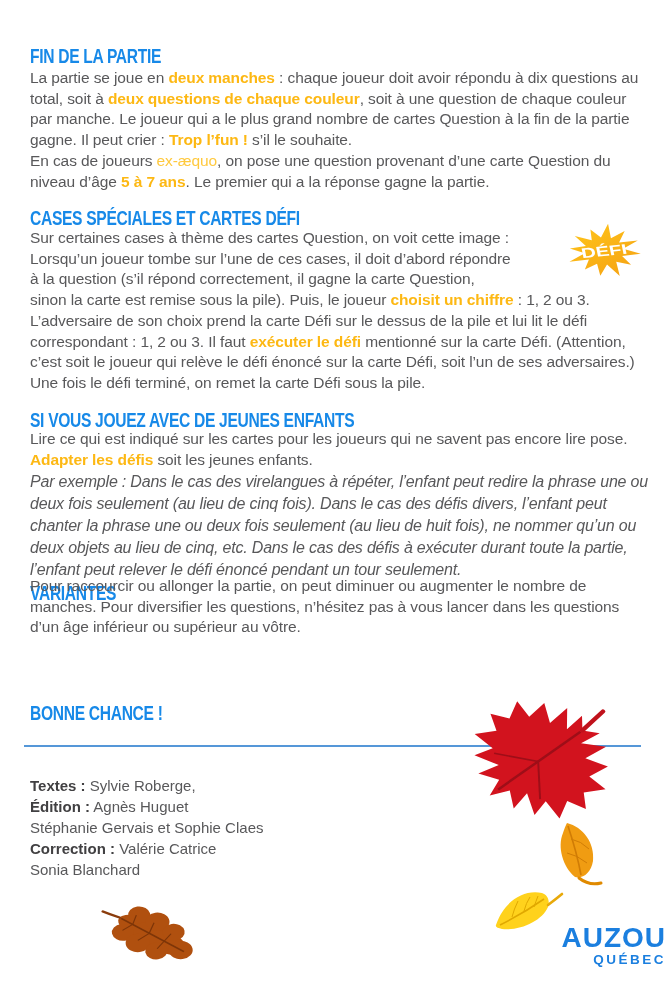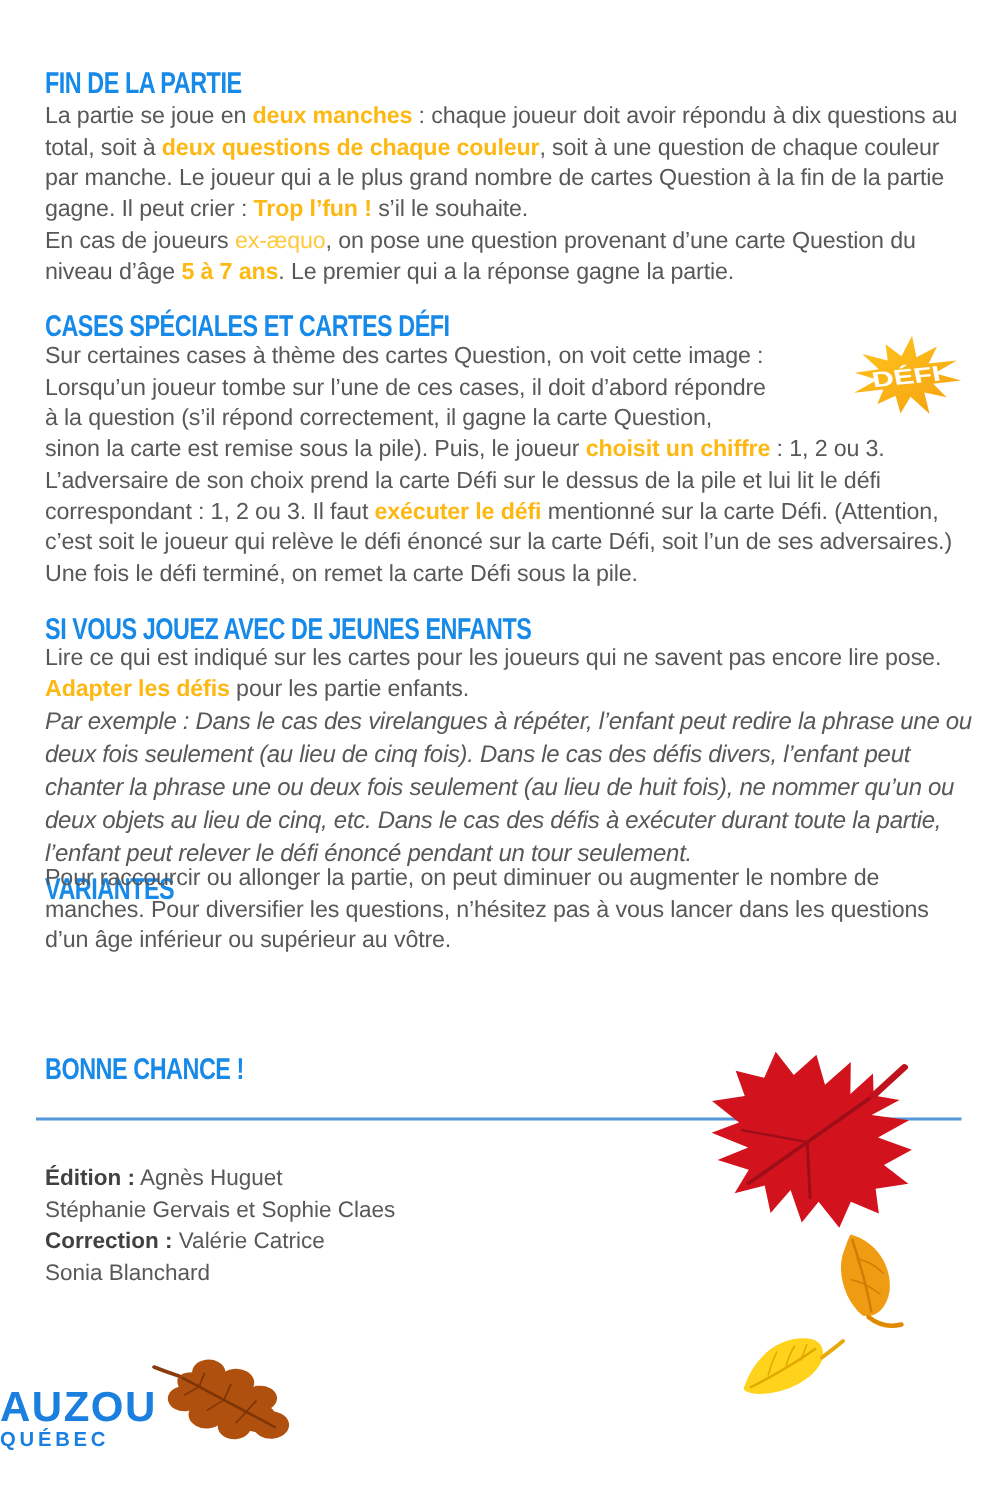--- a/index.html
+++ b/index.html
@@ -36,21 +36,21 @@
     float:right;width:88px;height:62px;margin:-8px -6px 8px 10px;
   }
   .divider{
     position:absolute;left:24px;top:745px;width:617px;height:2px;background:var(--divider);z-index:1;
   }
   .credits{
     position:absolute;left:30px;top:775px;font-size:15px;line-height:21px;color:var(--body-gray);z-index:3;
   }
   .leaf{position:absolute;z-index:2;}
   .logo{
-    position:absolute;top:924px;left:0;width:666px;text-align:left;color:var(--logo-blue);z-index:3;
+    position:absolute;top:924px;left:0;width:666px;text-align:right;color:var(--logo-blue);z-index:3;
   }
   .logo-brand{font-size:28px;font-weight:bold;letter-spacing:1px;line-height:28px;}
   .logo-region{font-size:13.5px;font-weight:bold;letter-spacing:2.5px;line-height:15px;}
   
   #h-fin{top:45px}
   #p-fin{top:68px}
   #h-cases{top:207px}
   #p-cases{top:228px}
   #h-enfants{top:409px}
   #p-enfants{top:429px}
@@ -79,31 +79,32 @@
         </defs>
         <g transform="rotate(6)">
           <polygon fill="url(#gburst)" points="42,0 21.3,5.7 32.9,19 15.6,15.6 22,38.1 5.7,21.3 0,40 -5.7,21.3 -18.5,32 -15.6,15.6 -37.2,21.5 -21.3,5.7 -39,0 -21.3,-5.7 -35.5,-20.5 -15.6,-15.6 -19,-32.9 -5.7,-21.3 0,-44 5.7,-21.3 20,-34.6 15.6,-15.6 36.4,-21 21.3,-5.7"></polygon>
           <text x="0" y="8" text-anchor="middle" transform="rotate(-14)" style="font-family:'Liberation Sans',sans-serif;font-weight:bold;font-size:23px;fill:#ffffff">DÉFI</text>
         </g>
       </svg>
     </span><span><span class="seg-n">Sur certaines cases à thème des cartes Question, on voit cette image :</span><br><span class="seg-n">Lorsqu’un joueur tombe sur l’une de ces cases, il doit d’abord répondre</span><br><span class="seg-n">à la question (s’il répond correctement, il gagne la carte Question,</span><br><span class="seg-n">sinon la carte est remise sous la pile). Puis, le joueur </span><span class="seg-hl">choisit un chiffre</span><span class="seg-n"> : 1, 2 ou 3. L’adversaire de son choix prend la carte Défi sur le dessus de la pile et lui lit le défi correspondant : 1, 2 ou 3. Il faut </span><span class="seg-hl">exécuter le défi</span><span class="seg-n"> mentionné sur la carte Défi. (Attention, c’est soit le joueur qui relève le défi énoncé sur la carte Défi, soit l’un de ses adversaires.) Une fois le défi terminé, on remet la carte Défi sous la pile.</span></span>
   </p>
 
   <h2 class="hd" id="h-enfants">SI VOUS JOUEZ AVEC DE JEUNES ENFANTS</h2>
-  <p class="body-p" id="p-enfants"><span class="seg-n">Lire ce qui est indiqué sur les cartes pour les joueurs qui ne savent pas encore lire pose. </span><span class="seg-hl">Adapter les défis</span><span class="seg-n"> pour les partie enfants.</span></p>
+  <p class="body-p" id="p-enfants"><span class="seg-n">Lire ce qui est indiqué sur les cartes pour les joueurs qui ne savent pas encore lire pose. </span><span class="seg-hl">Adapter les défis</span><span class="seg-n"> soit les jeunes enfants.</span></p>
   <p class="body-p example" id="p-example"><span class="seg-n">Par exemple : Dans le cas des virelangues à répéter, l’enfant peut redire la phrase une ou deux fois seulement (au lieu de cinq fois). Dans le cas des défis divers, l’enfant peut chanter la phrase une ou deux fois seulement (au lieu de huit fois), ne nommer qu’un ou deux objets au lieu de cinq, etc. Dans le cas des défis à exécuter durant toute la partie, l’enfant peut relever le défi énoncé pendant un tour seulement.</span></p>
 
   <h2 class="hd" id="h-variantes">VARIANTES</h2>
   <p class="body-p" id="p-variantes"><span class="seg-n">Pour raccourcir ou allonger la partie, on peut diminuer ou augmenter le nombre de manches. Pour diversifier les questions, n’hésitez pas à vous lancer dans les questions d’un âge inférieur ou supérieur au vôtre.</span><br></p>
 
   <h2 class="hd" id="h-chance">BONNE CHANCE !</h2>
 
   <div class="divider"></div>
 
   <div class="credits">
+    <div><span class="seg-b">Textes :</span><span class="seg-n"> Sylvie Roberge,</span></div>
     <div><span class="seg-b">Édition :</span><span class="seg-n"> Agnès Huguet</span></div>
     <div><span class="seg-n">Stéphanie Gervais et Sophie Claes</span></div>
     <div><span class="seg-b">Correction :</span><span class="seg-n"> Valérie Catrice</span></div>
     <div><span class="seg-n">Sonia Blanchard</span></div>
   </div>
 
   <div class="leaf" style="left:462px;top:688px;width:165px;height:138px">
     <svg width="165" height="138" viewBox="-60 -60 120 120" preserveAspectRatio="none">
       <g transform="rotate(-130)">
         <path fill="#d2131e" d="M0,-52 L6,-38 L20,-46 L16,-30 L34,-38 L30,-24 L48,-26 L40,-12 L54,-6 L42,2 L50,16 L34,14 L36,30 L20,22 L22,40 L8,28 L10,44 L0,36 L-10,44 L-8,28 L-22,40 L-20,22 L-36,30 L-34,14 L-50,16 L-42,2 L-54,-6 L-40,-12 L-48,-26 L-30,-24 L-34,-38 L-16,-30 L-20,-46 L-6,-38 Z"></path>

